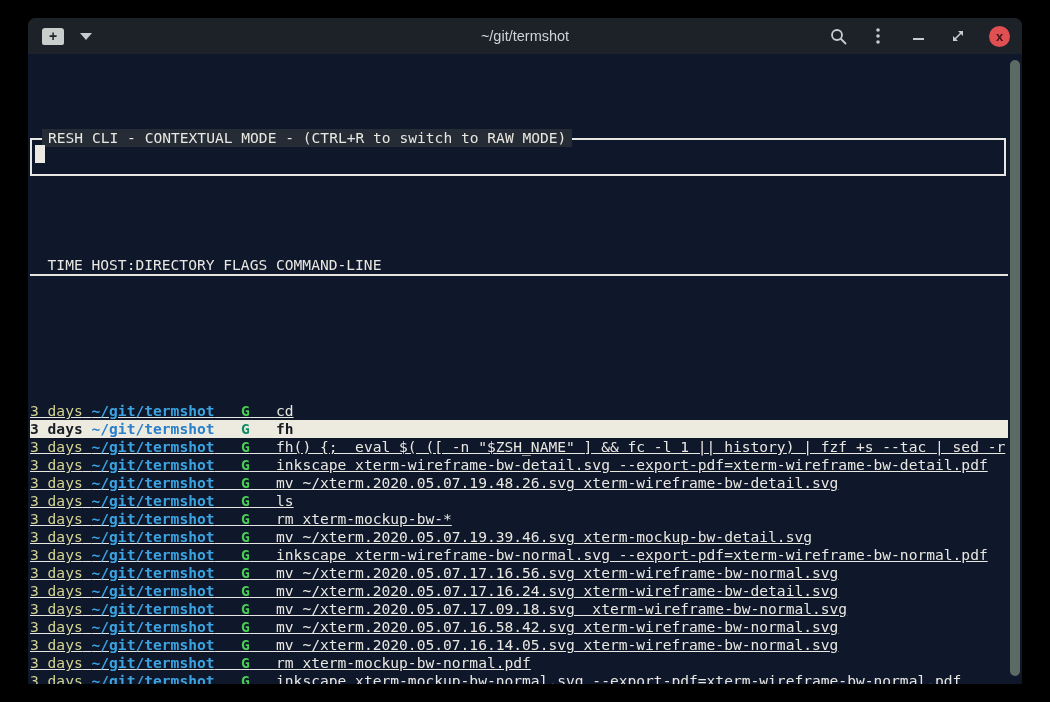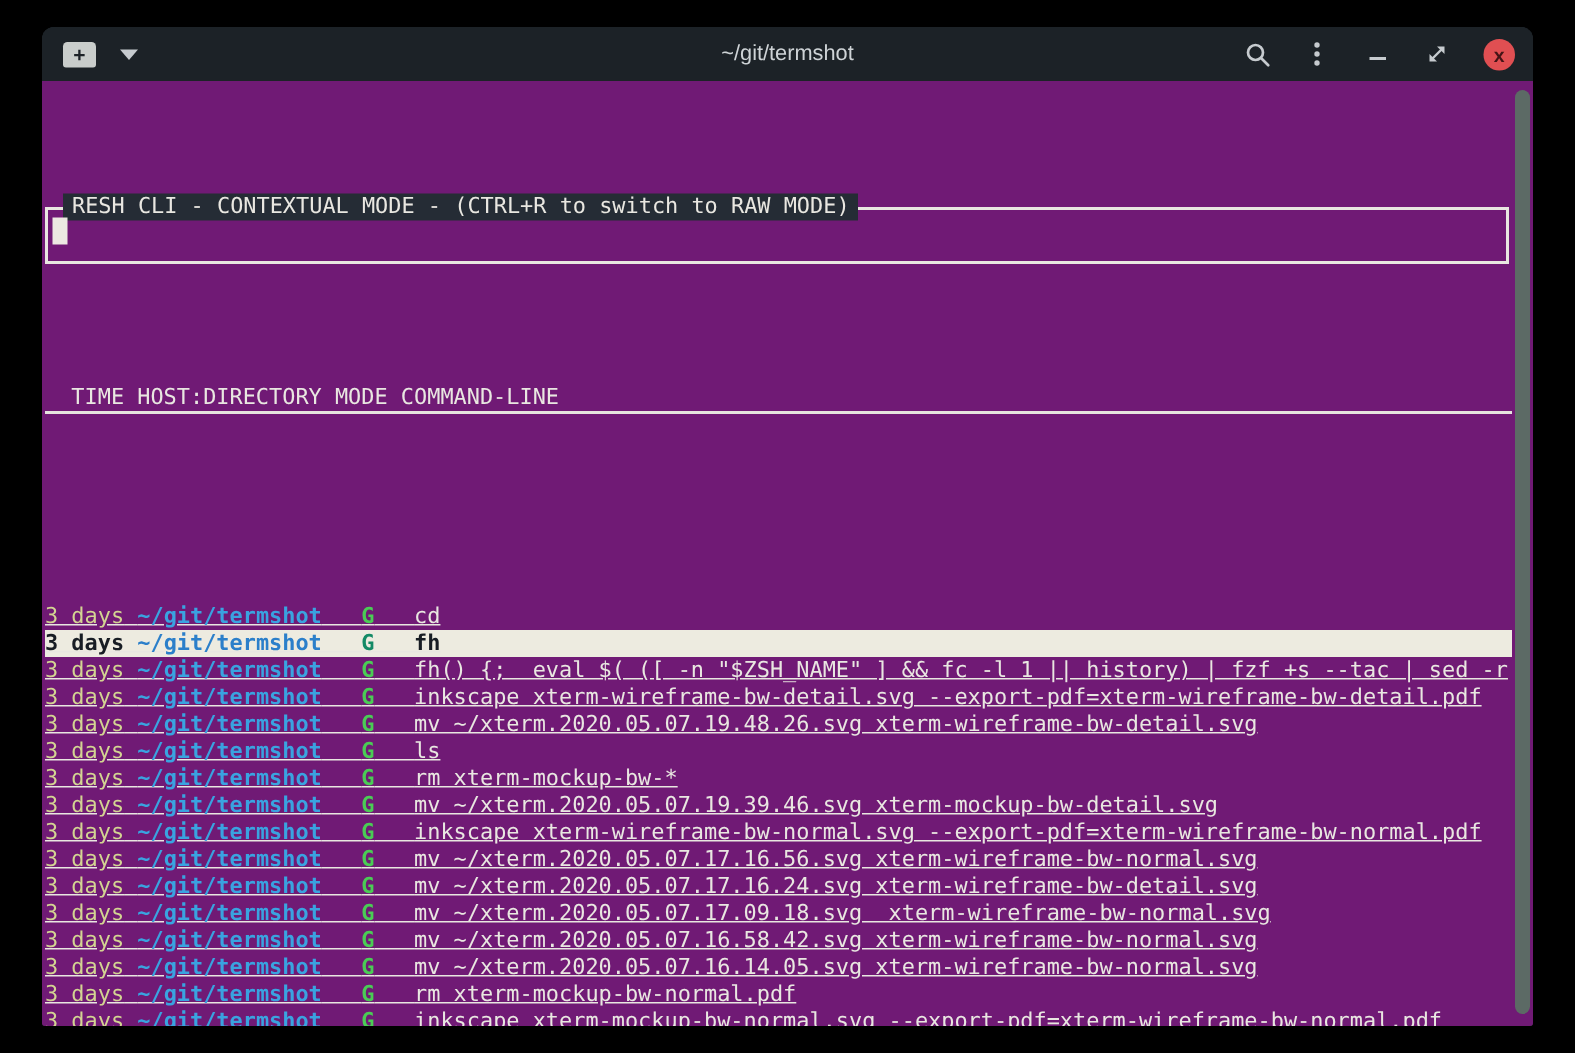--- a/index.html
+++ b/index.html
@@ -17,21 +17,21 @@
     border-top:7px solid #c6cbcf;margin-left:6px;}
   .tb-title{position:absolute;left:0;right:0;text-align:center;color:#ced3d6;
     font-family:"Liberation Sans",sans-serif;font-size:14.5px;pointer-events:none;}
   .tb-right{margin-left:auto;display:flex;align-items:center;gap:22px;padding-right:12px;z-index:2;}
   .tb-ico{width:18px;height:18px;display:flex;align-items:center;justify-content:center;}
   .min-dash{width:11px;height:2px;background:#c6cbcf;margin-top:6px;}
   .close-btn{width:21px;height:21px;border-radius:50%;background:#e04f52;display:flex;
     align-items:center;justify-content:center;color:#431416;font-family:"Liberation Sans",sans-serif;
     font-size:13px;font-weight:bold;line-height:13px;}
   
-  .term{position:absolute;left:0;top:36px;right:0;bottom:0;background:#701a75;}
+  .term{position:absolute;left:0;top:36px;right:0;bottom:0;background:#0f172a;}
   .term-content{position:absolute;left:2px;top:0;width:978px;font-size:14.6px;line-height:18px;
     color:#e9e7e1;white-space:pre;}
   .searchbox{position:relative;margin:12px 2px 0 0;height:34px;border:2px solid #e9e7e1;}
   .searchbox-title{position:absolute;top:-11px;left:10px;background:#252c35;padding:0 6px;}
   .cursor-block{position:absolute;left:3px;top:5px;width:10px;height:18px;background:#ece9e2;}
   .table-header{margin-top:8px;border-bottom:2px solid #e6e4de;height:18px;}
   .rows{}
   .row{height:18px;text-decoration:underline;}
   .row .t{color:#d3d492;}
   .row .h{color:#3aa3e0;font-weight:bold;}
@@ -92,21 +92,21 @@
   <div class="term">
     <div class="term-content">
 
       
       <div class="searchbox">
         <span class="searchbox-title">RESH CLI - CONTEXTUAL MODE - (CTRL+R to switch to RAW MODE)</span>
         <div class="cursor-block"></div>
       </div>
 
       
-      <div class="table-header">  TIME HOST:DIRECTORY MODE COMMAND-LINE</div>
+      <div class="table-header">  TIME HOST:DIRECTORY FLAGS COMMAND-LINE</div>
 
       
       <div class="rows">
         
       <div class="row"><span class="t">3 days</span><span> </span><span class="h">~/git/termshot</span><span>   </span><span class="f">G</span><span>   </span><span class="c">cd</span></div><div class="row selected"><span class="t">3 days</span><span> </span><span class="h">~/git/termshot</span><span>   </span><span class="f">G</span><span>   </span><span class="c">fh</span></div><div class="row"><span class="t">3 days</span><span> </span><span class="h">~/git/termshot</span><span>   </span><span class="f">G</span><span>   </span><span class="c">fh() {;  eval $( ([ -n "$ZSH_NAME" ] &amp;&amp; fc -l 1 || history) | fzf +s --tac | sed -r</span></div><div class="row"><span class="t">3 days</span><span> </span><span class="h">~/git/termshot</span><span>   </span><span class="f">G</span><span>   </span><span class="c">inkscape xterm-wireframe-bw-detail.svg --export-pdf=xterm-wireframe-bw-detail.pdf</span></div><div class="row"><span class="t">3 days</span><span> </span><span class="h">~/git/termshot</span><span>   </span><span class="f">G</span><span>   </span><span class="c">mv ~/xterm.2020.05.07.19.48.26.svg xterm-wireframe-bw-detail.svg</span></div><div class="row"><span class="t">3 days</span><span> </span><span class="h">~/git/termshot</span><span>   </span><span class="f">G</span><span>   </span><span class="c">ls</span></div><div class="row"><span class="t">3 days</span><span> </span><span class="h">~/git/termshot</span><span>   </span><span class="f">G</span><span>   </span><span class="c">rm xterm-mockup-bw-*</span></div><div class="row"><span class="t">3 days</span><span> </span><span class="h">~/git/termshot</span><span>   </span><span class="f">G</span><span>   </span><span class="c">mv ~/xterm.2020.05.07.19.39.46.svg xterm-mockup-bw-detail.svg</span></div><div class="row"><span class="t">3 days</span><span> </span><span class="h">~/git/termshot</span><span>   </span><span class="f">G</span><span>   </span><span class="c">inkscape xterm-wireframe-bw-normal.svg --export-pdf=xterm-wireframe-bw-normal.pdf</span></div><div class="row"><span class="t">3 days</span><span> </span><span class="h">~/git/termshot</span><span>   </span><span class="f">G</span><span>   </span><span class="c">mv ~/xterm.2020.05.07.17.16.56.svg xterm-wireframe-bw-normal.svg</span></div><div class="row"><span class="t">3 days</span><span> </span><span class="h">~/git/termshot</span><span>   </span><span class="f">G</span><span>   </span><span class="c">mv ~/xterm.2020.05.07.17.16.24.svg xterm-wireframe-bw-detail.svg</span></div><div class="row"><span class="t">3 days</span><span> </span><span class="h">~/git/termshot</span><span>   </span><span class="f">G</span><span>   </span><span class="c">mv ~/xterm.2020.05.07.17.09.18.svg  xterm-wireframe-bw-normal.svg</span></div><div class="row"><span class="t">3 days</span><span> </span><span class="h">~/git/termshot</span><span>   </span><span class="f">G</span><span>   </span><span class="c">mv ~/xterm.2020.05.07.16.58.42.svg xterm-wireframe-bw-normal.svg</span></div><div class="row"><span class="t">3 days</span><span> </span><span class="h">~/git/termshot</span><span>   </span><span class="f">G</span><span>   </span><span class="c">mv ~/xterm.2020.05.07.16.14.05.svg xterm-wireframe-bw-normal.svg</span></div><div class="row"><span class="t">3 days</span><span> </span><span class="h">~/git/termshot</span><span>   </span><span class="f">G</span><span>   </span><span class="c">rm xterm-mockup-bw-normal.pdf</span></div><div class="row"><span class="t">3 days</span><span> </span><span class="h">~/git/termshot</span><span>   </span><span class="f">G</span><span>   </span><span class="c">inkscape xterm-mockup-bw-normal.svg --export-pdf=xterm-wireframe-bw-normal.pdf</span></div></div>
 
       
       
 
       

